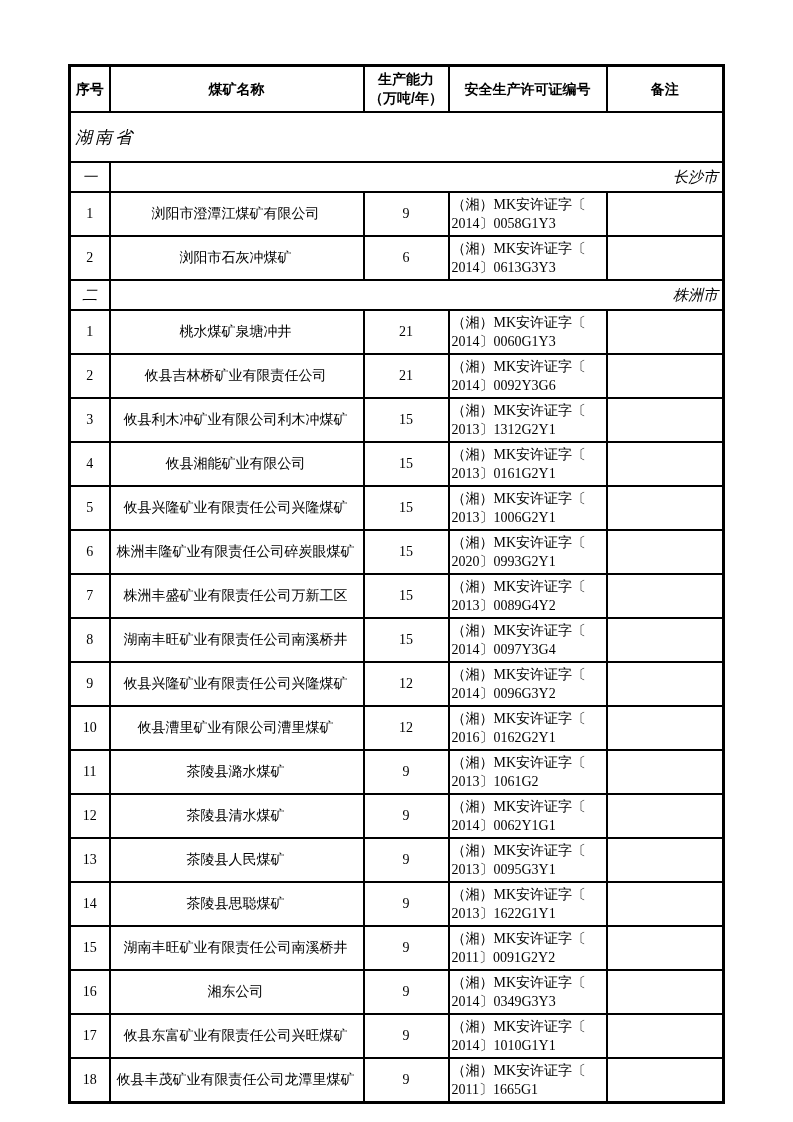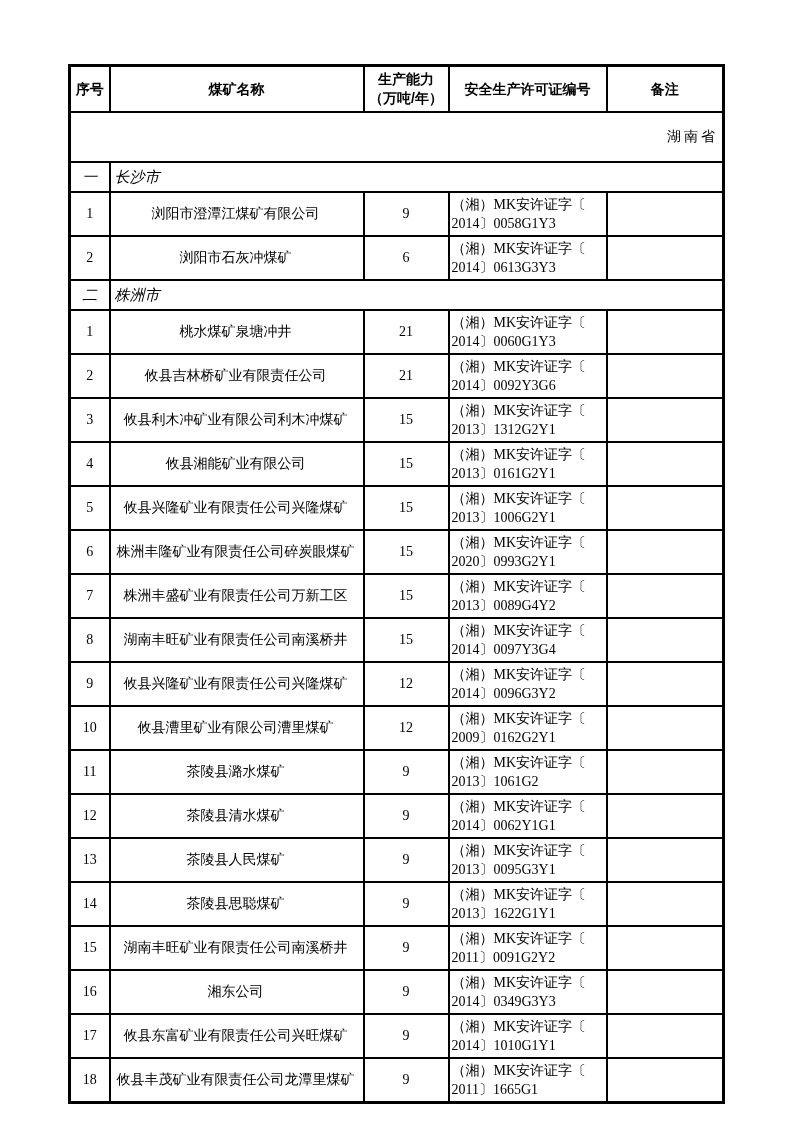--- a/index.html
+++ b/index.html
@@ -28,28 +28,29 @@
     height: 42px;
     font-family: "Liberation Sans", "DejaVu Sans", sans-serif;
     font-weight: bold;
     font-size: 14px;
     text-align: center;
     line-height: 19px;
   }
   
   td.province-cell {
     height: 46px;
-    text-align: right;
-    font-size: 14px;
+    text-align: left;
+    font-style: italic;
+    font-size: 17px;
     letter-spacing: 3px;
   }
   
   tr.city-row td { height: 26px; font-style: italic; font-size: 15px; }
   td.city-index-cell { text-align: center; }
-  td.city-name-cell { text-align: left; }
+  td.city-name-cell { text-align: right; }
   
   tr.data-row td { height: 40px; font-size: 14px; }
   td.num-cell { text-align: center; }
   td.name-cell {
     text-align: center;
     font-size: 14.5px;
     line-height: 18px;
     padding-right: 6px;
     word-break: break-all;
   }
@@ -214,21 +215,21 @@
             <div>2014〕0096G3Y2</div>
           </td>
           <td class="note-cell"></td>
         </tr>
         <tr class="data-row">
           <td class="num-cell">10</td>
           <td class="name-cell">攸县漕里矿业有限公司漕里煤矿</td>
           <td class="capacity-cell">12</td>
           <td class="permit-cell">
             <div>（湘）MK安许证字〔</div>
-            <div>2009〕0162G2Y1</div>
+            <div>2016〕0162G2Y1</div>
           </td>
           <td class="note-cell"></td>
         </tr>
         <tr class="data-row">
           <td class="num-cell">11</td>
           <td class="name-cell">茶陵县潞水煤矿</td>
           <td class="capacity-cell">9</td>
           <td class="permit-cell">
             <div>（湘）MK安许证字〔</div>
             <div>2013〕1061G2</div>

